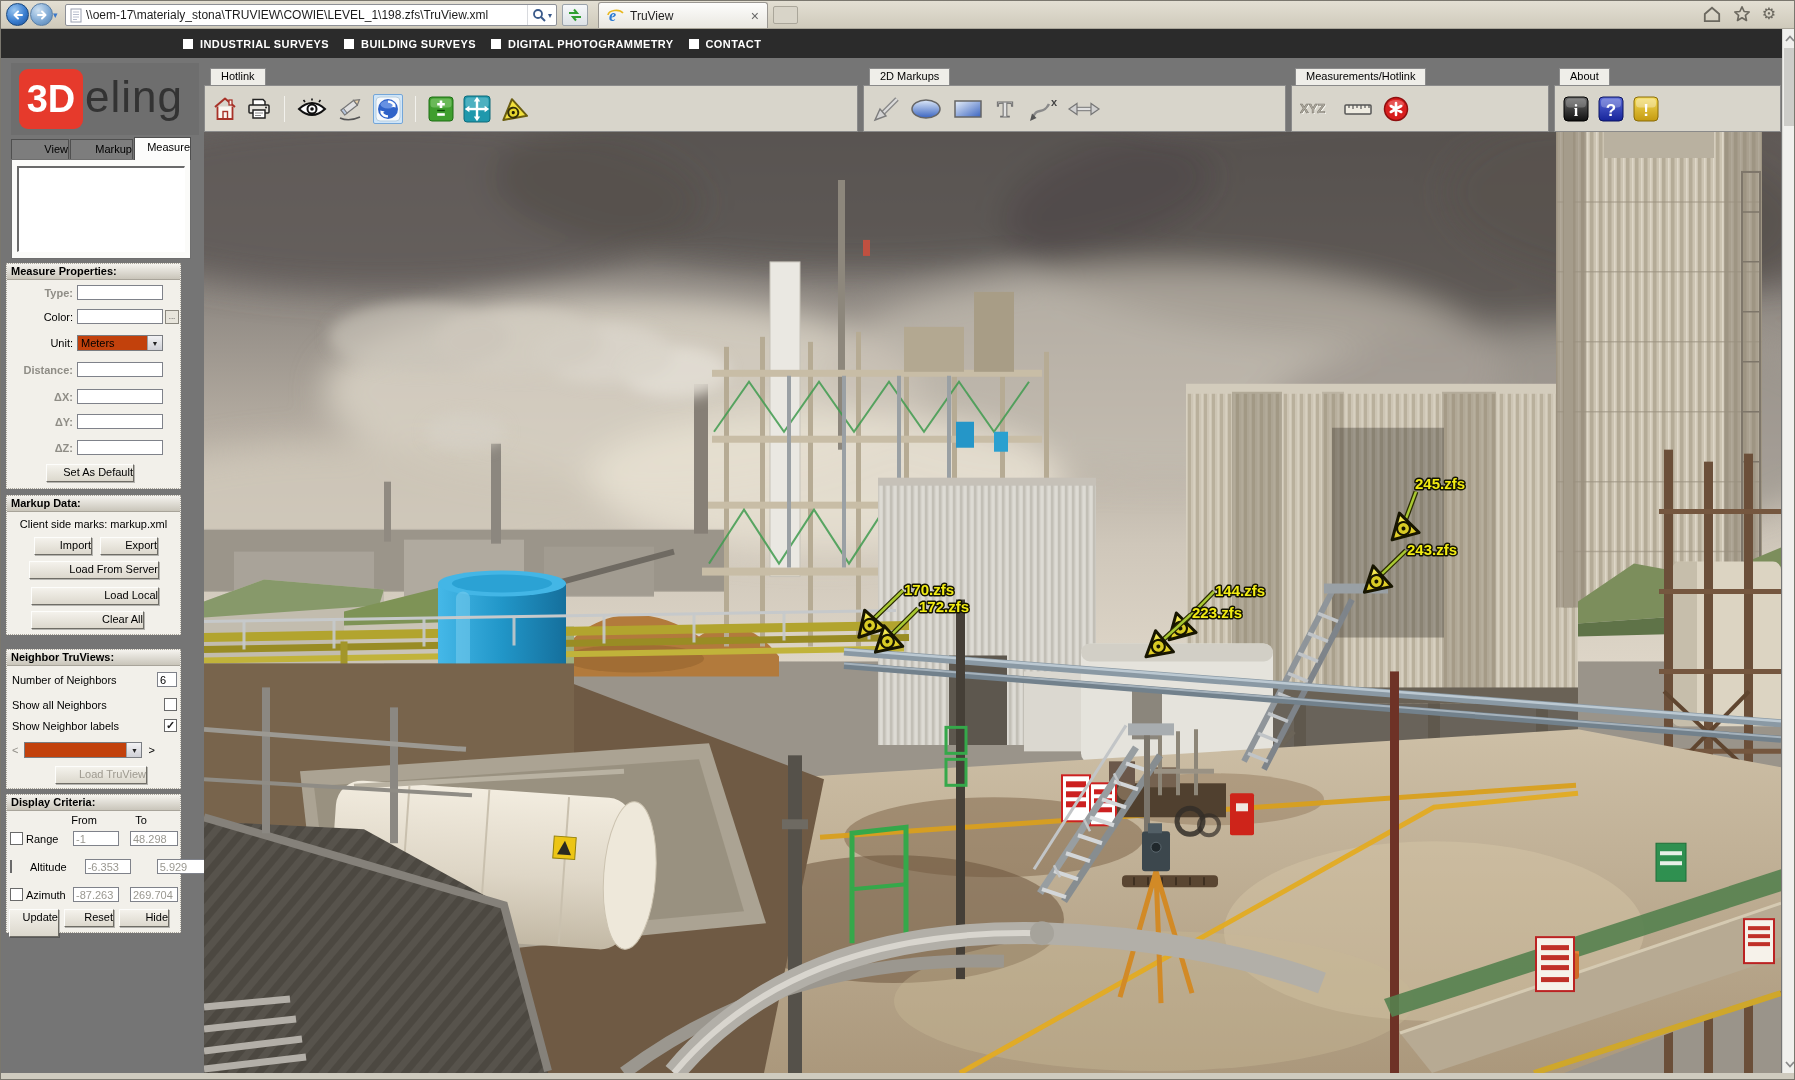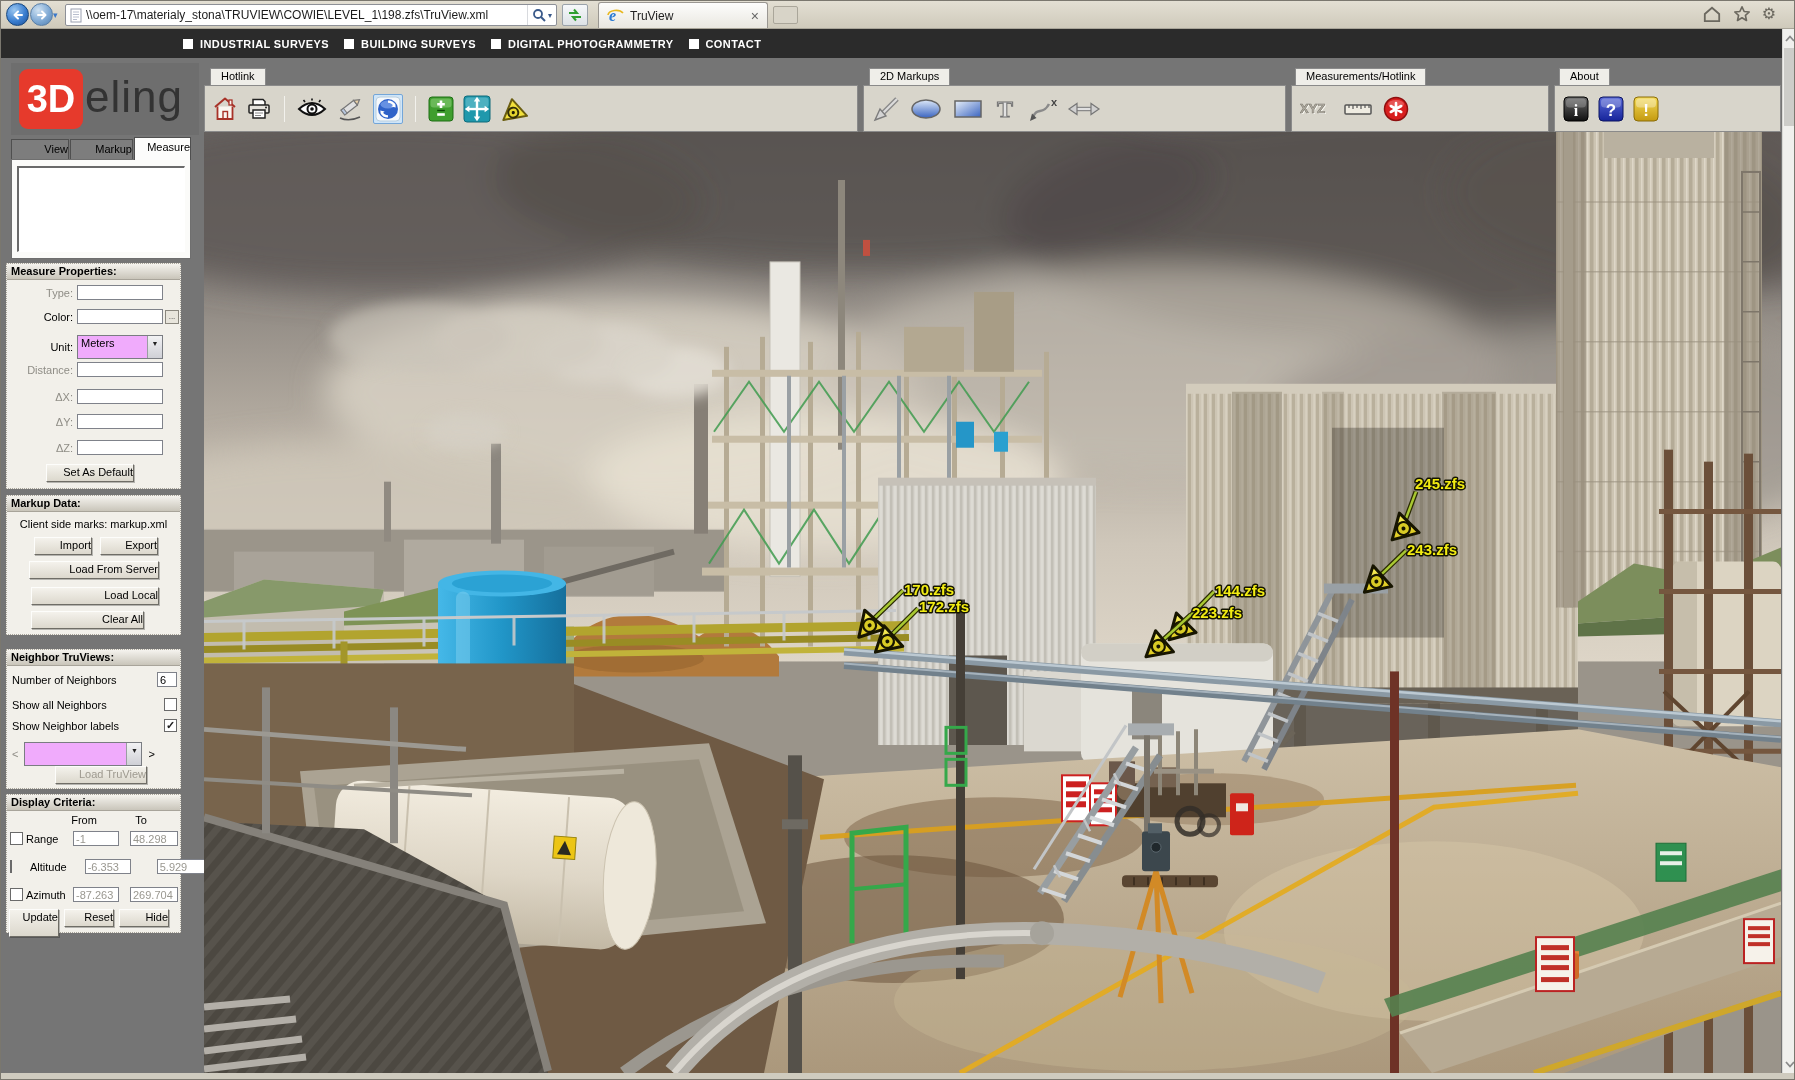--- a/index.html
+++ b/index.html
@@ -54,26 +54,26 @@
   .side-tab.active { background:#fcfcfb; top:79px; height:23px; z-index:2; font-weight:normal; }
   #tabpage { position:absolute; left:10px; top:101px; width:180px; height:100px; background:#fbfbf9; border:1px solid #6f6f6f; }
   #listbox { position:absolute; left:5px; top:6px; width:168px; height:86px; background:#fff;
              border:1px solid #fff; border-top:2px solid #6a6a6a; border-left:2px solid #6a6a6a; }
 
   .panel { position:absolute; left:5px; width:175px; background:#f2f0ea; border:1px dotted #a8a49a; }
   .panel-h { height:16px; background:linear-gradient(#f5f3ee,#c9c5ba); border-bottom:1px solid #a8a49a;
              font-size:11px; font-weight:bold; color:#000; padding-left:4px; line-height:15px; }
   .frow { position:absolute; display:flex; align-items:center; }
   .flabel { width:70px; text-align:right; font-size:11px; color:#000; padding-right:4px; }
-  .flabel.dim { color:#8f8d86; }
+  .flabel.dim { color:#8f8d86;font-weight:bold; }
   .tinput { width:86px; height:15px; background:#fff; border:1px solid #7f828a; font-size:11px; padding:0 2px;
             font-family:"Liberation Sans",sans-serif; }
   .more-btn { width:14px; height:14px; margin-left:2px; background:#e8e5dc; border:1px solid #8a877e;
               font-size:8px; line-height:11px; text-align:center; color:#333; }
-  .combo { width:86px; height:24px; background:#f0abfc; border:1px solid #7a7d82; display:flex; }
+  .combo { width:86px; height:16px; background:#c2410c; border:1px solid #7a7d82; display:flex; }
   .combo .val { flex:1; font-size:11px; padding:1px 0 0 3px; color:#000; }
   .combo .arrow { width:15px; background:linear-gradient(#f2f2f4,#cfd0d6); border-left:1px solid #9a9da2;
                   font-size:7px; color:#222; text-align:center; line-height:15px; }
   .wbtn { background:linear-gradient(#f4f2ec,#dcd8cd); border:1px solid #6f6d66; border-top-color:#fdfdfb; border-left-color:#fdfdfb;
           box-shadow:1px 1px 0 rgba(0,0,0,.25); font-size:11px; color:#000; text-align:right;
           font-family:"Liberation Sans",sans-serif; padding-top:1px; }
   .wbtn.disabled { color:#9e9a90; }
   .cbox { width:13px; height:13px; background:#fff; border:1px solid #6a6a6a; font-size:11px; font-weight:bold;
           line-height:11px; text-align:center; color:#222; }
   .small-lbl { font-size:11px; color:#000; }

